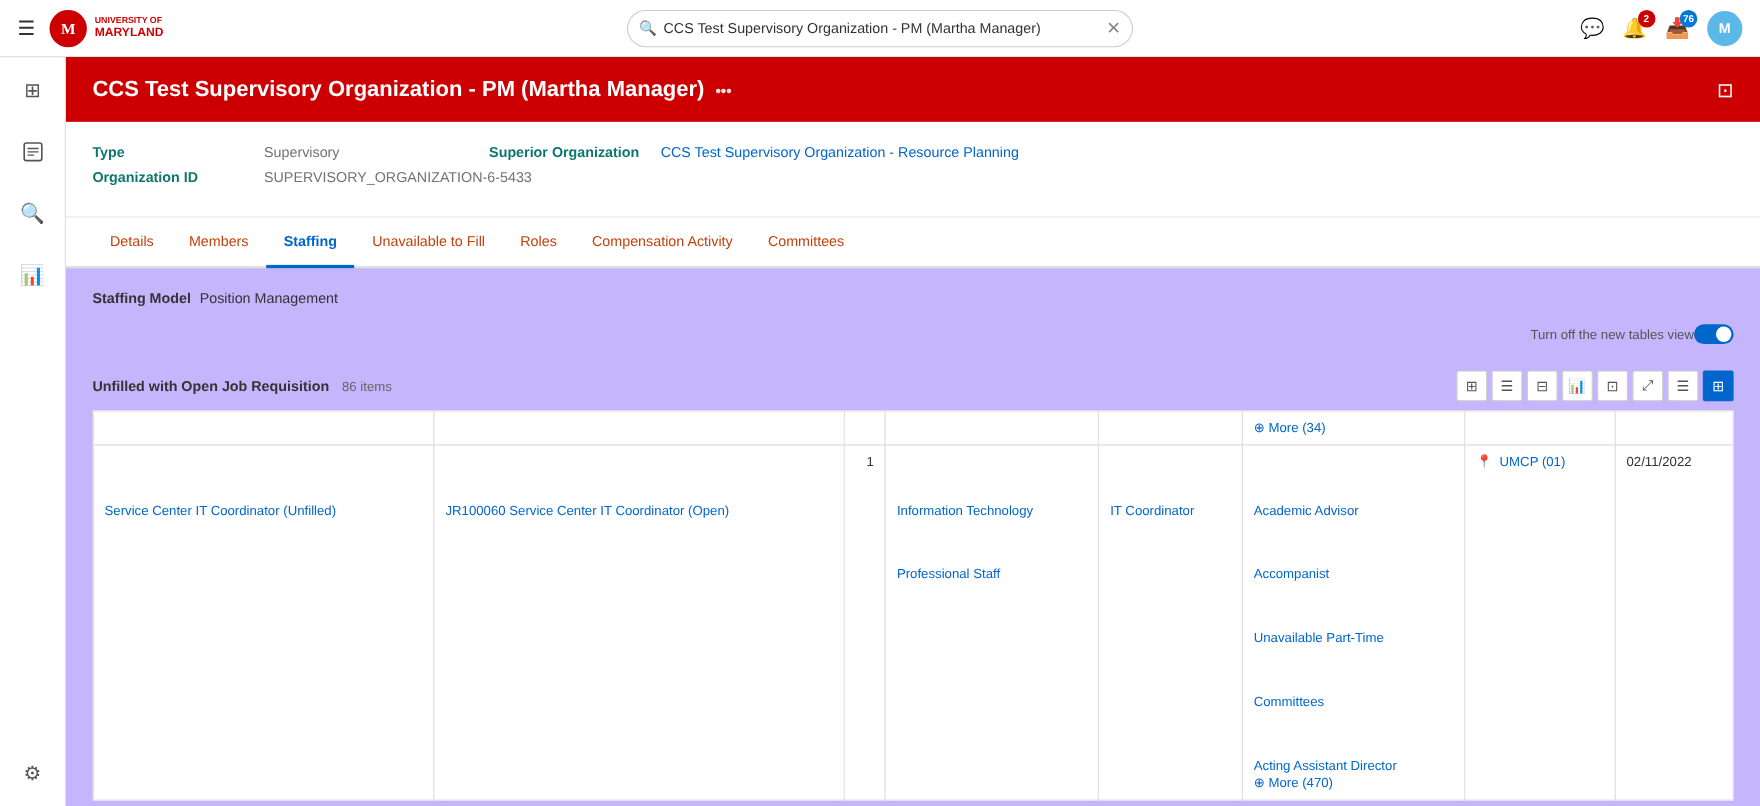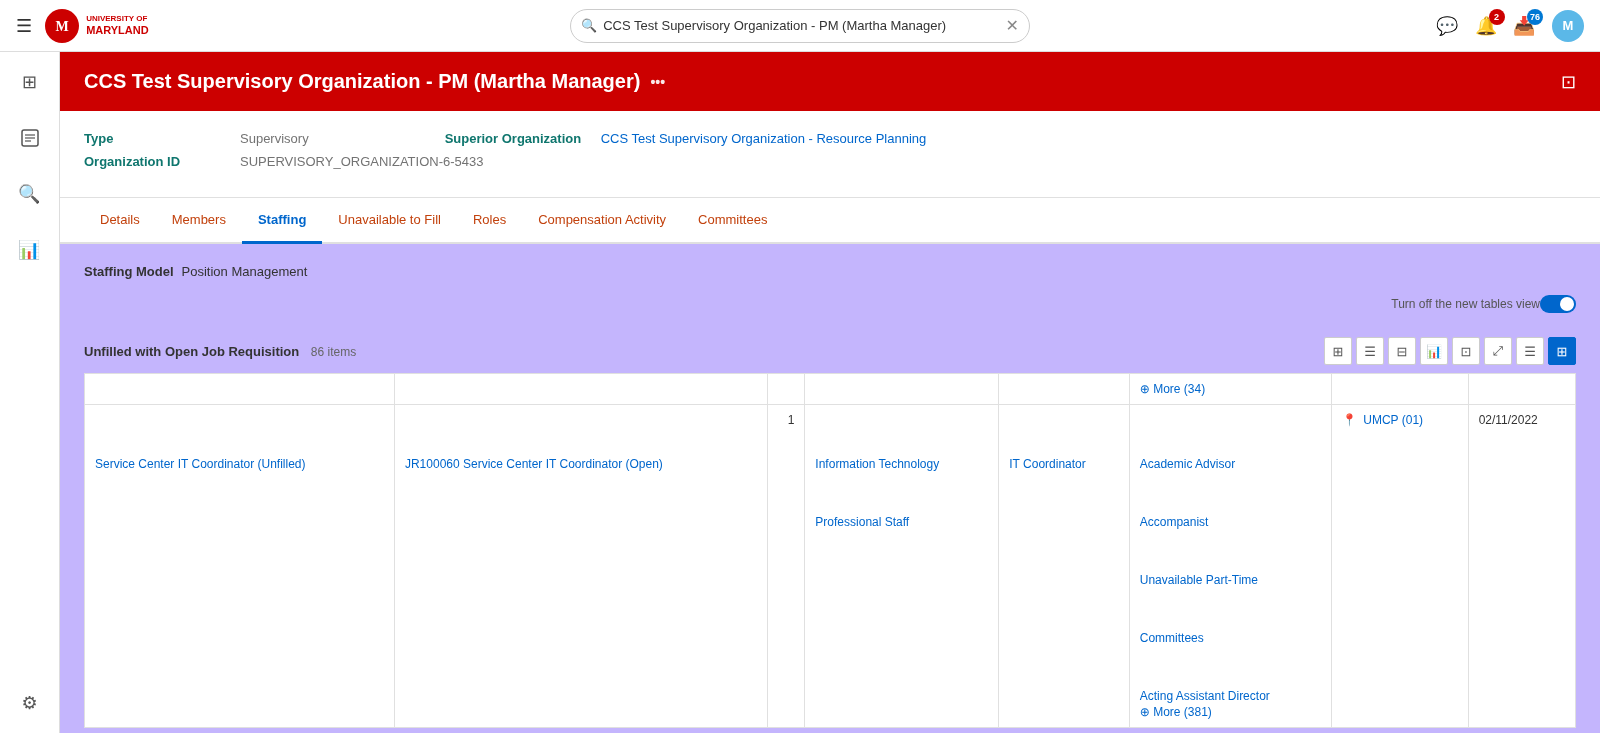--- a/index.html
+++ b/index.html
@@ -376,21 +376,21 @@
             </td>
             <td>
               <a class="cell-link">IT Coordinator</a>
             </td>
             <td>
               <a class="cell-link">Academic Advisor</a>
               <a class="cell-link">Accompanist</a>
               <a class="cell-link">Unavailable Part-Time</a>
               <a class="cell-link">Committees</a>
               <a class="cell-link">Acting Assistant Director</a>
-              <span style="color:#0066cc; cursor:pointer;">⊕ More (381)</span>
+              <span style="color:#0066cc; cursor:pointer;">⊕ More (470)</span>
             </td>
             <td>
               <span class="location-icon">📍</span>
               <a class="cell-link" style="display:inline;">UMCP (01)</a>
             </td>
             <td>02/11/2022</td>
           </tr>
         </tbody>
       </table>
 

